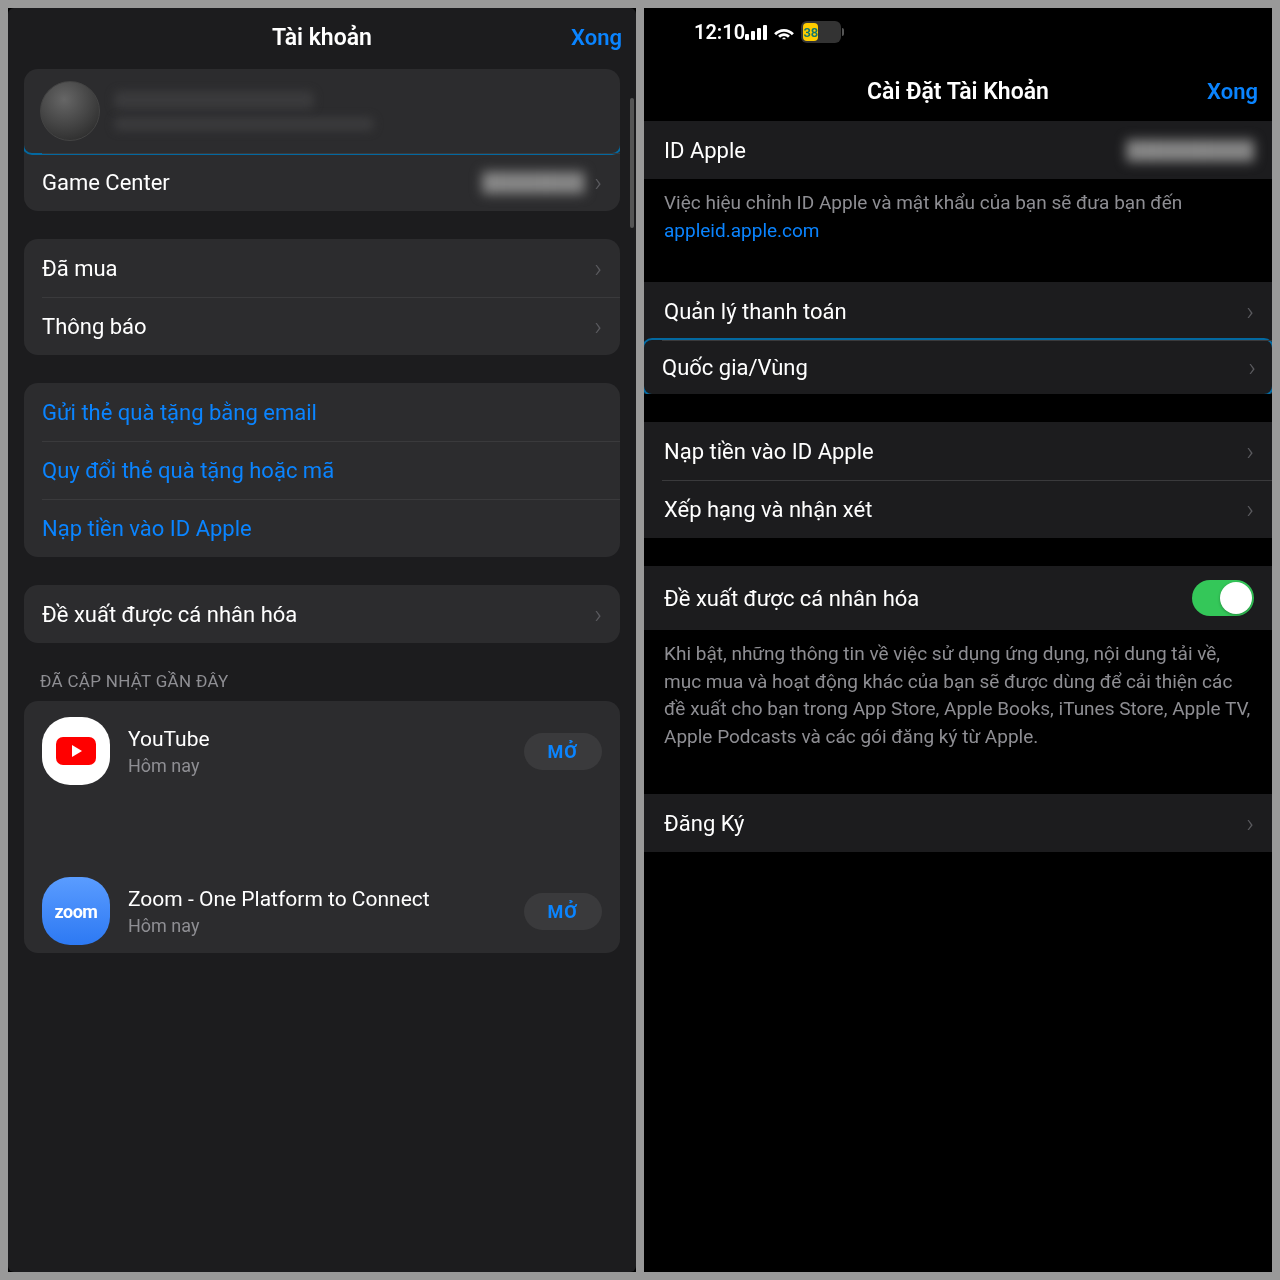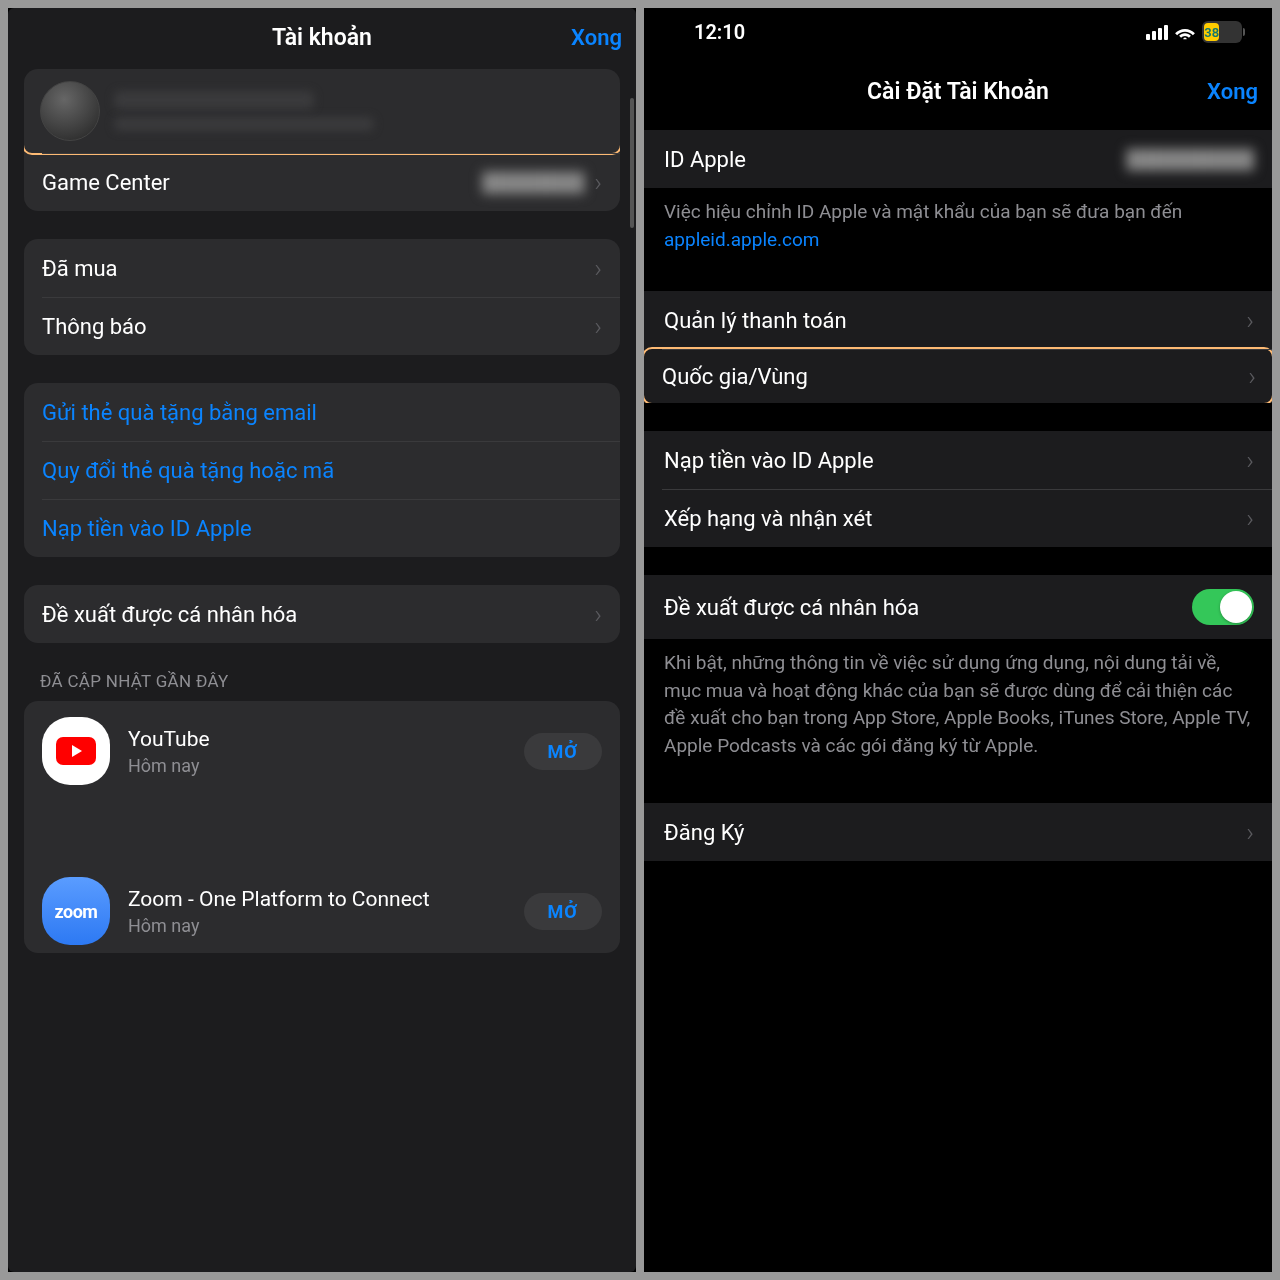--- a/index.html
+++ b/index.html
@@ -1,21 +1,21 @@
 <!DOCTYPE html>
 <html><head>
 <meta charset="utf-8">
 <style>
   * { margin: 0; padding: 0; box-sizing: border-box; font-family: -apple-system, BlinkMacSystemFont, "Segoe UI", Roboto, Helvetica, Arial, sans-serif; }
   body { background: #999; width: 1280px; height: 1280px; display: flex; gap: 8px; padding: 8px; }
   .phone { flex: 1; background: #000; border-radius: 0; overflow: hidden; position: relative; }
   .phone-inner { background: #1c1c1e; height: 100%; overflow: hidden; border-radius: 6px; }
   
   
-  .status-bar { display: flex; justify-content: space-between; align-items: center; padding: 12px 30px 4px 50px; color: #fff; font-size: 20px; font-weight: 600; }
+  .status-bar { display: flex; justify-content: flex-start; align-items: center; padding: 12px 30px 4px 50px; color: #fff; font-size: 20px; font-weight: 600; }
   .status-right { display: flex; align-items: center; gap: 6px; }
   .signal-bars { display: inline-flex; align-items: flex-end; gap: 2px; }
   .signal-bars span { width: 4px; background: #fff; border-radius: 1px; }
   .signal-bars span:nth-child(1){height:6px}.signal-bars span:nth-child(2){height:9px}.signal-bars span:nth-child(3){height:12px}.signal-bars span:nth-child(4){height:15px}
   .battery { display: inline-flex; align-items: center; background: #333; border-radius: 6px; padding: 2px 4px 2px 2px; position: relative; width: 40px; height: 22px; }
   .battery-fill { background: #ffcc00; height: 100%; border-radius: 4px; display:flex; align-items:center; justify-content:center; font-size:13px; color:#0f766e; font-weight:600;}
   .battery-tip { position:absolute; right:-3px; top:50%; transform:translateY(-50%); width:2px; height:8px; background:#555; border-radius:0 2px 2px 0;}
 
   
   .nav-header { display: flex; align-items: center; justify-content: center; position: relative; padding: 16px 20px 18px; }
@@ -28,21 +28,21 @@
   .row { display: flex; align-items: center; padding: 14px 18px; min-height: 58px; position: relative; }
   .row + .row::before { content:""; position:absolute; top:0; left:18px; right:0; height:1px; background:#3a3a3c; }
   .row-label { color: #fff; font-size: 22px; flex: 1; }
   .row-label.link { color: #0a84ff; }
   .chevron { color: #5a5a5e; font-size: 26px; font-weight: 300; margin-left: 10px; }
   .section-footer { color: #8e8e93; font-size: 19px; line-height: 1.45; padding: 10px 20px 0; margin-bottom: 28px; }
   .section-footer a { color: #0a84ff; text-decoration: none; }
   .section-header { color: #8e8e93; font-size: 17px; padding: 0 32px 10px; text-transform: uppercase; letter-spacing: 0.3px; }
 
   
-  .highlight { border: 2px solid #fdba74; border-radius: 10px; margin: -2px; }
+  .highlight { border: 2px solid #0369a1; border-radius: 10px; margin: -2px; }
   .row.highlight { padding: 12px 16px; }
 
   
   .profile-row { padding: 10px 16px; display:flex; align-items:center; gap:14px; }
   .avatar { width: 60px; height: 60px; border-radius: 50%; background: radial-gradient(circle at 40% 30%, #666, #222); flex-shrink:0; border:1px solid #444;}
   .blurred-box { background: #3a3a3c; border-radius: 6px; filter: blur(4px); height: 18px; }
 
   
   .update-card { padding: 16px 18px 18px; }
   .update-head { display:flex; align-items:center; gap: 18px; }
@@ -166,21 +166,21 @@
         <svg width="22" height="16" viewBox="0 0 22 16">
             <path d="M11 13.5c.9 0 1.7.8 1.7 1.7h-3.4c0-.9.8-1.7 1.7-1.7zm0-4.3c2.3 0 4.4 1 5.9 2.6l-2 2c-1-1.1-2.4-1.8-3.9-1.8s-2.9.7-3.9 1.8l-2-2c1.5-1.6 3.6-2.6 5.9-2.6zm0-4.3c3.9 0 7.4 1.7 9.9 4.3l-2 2c-2-2.1-4.8-3.4-7.9-3.4s-5.9 1.3-7.9 3.4l-2-2C3.6 6.6 7.1 4.9 11 4.9z" fill="#fff"></path>
           </svg>
         <div class="battery">
           <div class="battery-fill" style="width:45%;">38</div>
           <div class="battery-tip"></div>
         </div>
       </div>
     </div>
 
-    <div class="nav-header" style="padding-top:30px; padding-bottom:25px;">
+    <div class="nav-header" style="padding-top:30px; padding-bottom:16px;">
       <div class="nav-title">Cài Đặt Tài Khoản</div>
       <div class="nav-done">Xong</div>
     </div>
 
     <div class="section nopad" style="background:#1c1c1e; margin-bottom:0;">
       <div class="row" style="padding-left:20px;">
         <span class="row-label">ID Apple</span>
         <span class="blurred-grey">██████████</span>
       </div>
     </div>

